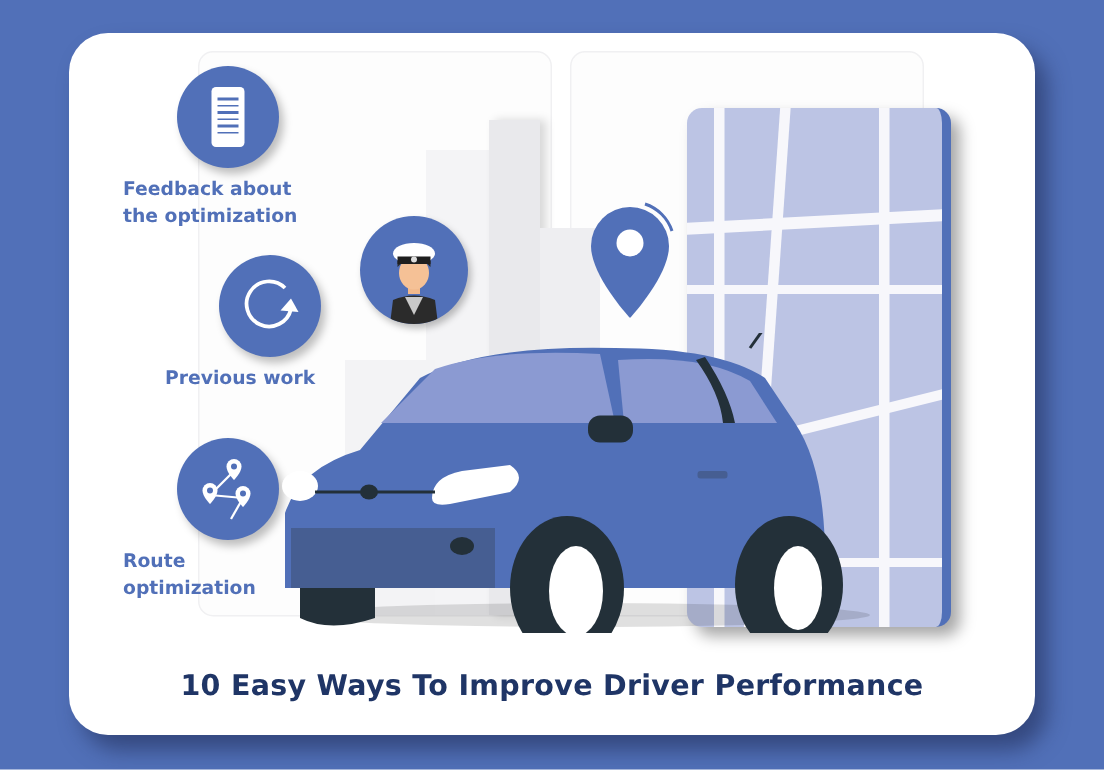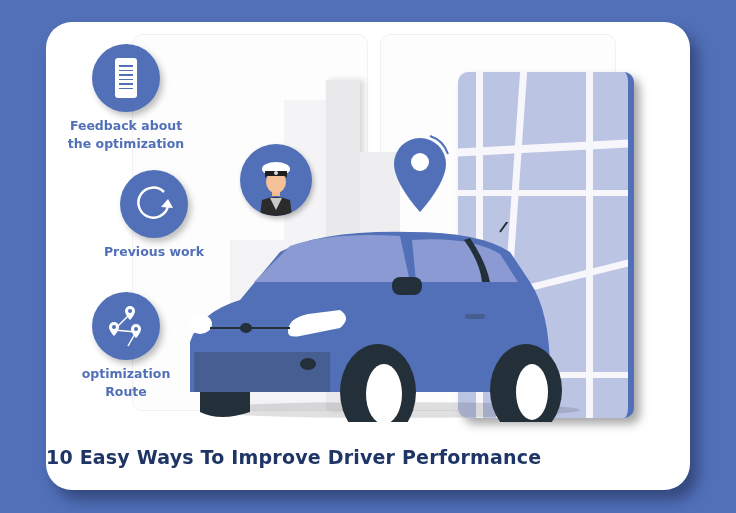--- a/index.html
+++ b/index.html
@@ -1,28 +1,28 @@
 <!DOCTYPE html>
 <html><head>
 <meta charset="utf-8">
 <style>
   html, body { margin:0; padding:0; }
   body { width:736px; height:513px; background:#5170b8; position:relative; overflow:hidden; font-family:"DejaVu Sans", sans-serif; }
   .card { position:absolute; left:46px; top:22px; width:644px; height:468px; background:#ffffff; border-radius:26px; box-shadow:8px 10px 14px rgba(30,40,80,0.55); overflow:hidden; }
   .panel { position:absolute; top:12px; height:375px; border:1px solid #f0f0f2; border-radius:10px; background:#fdfdfd; }
-  .feature { position:absolute; left:10px; width:140px; text-align:center; }
+  .feature { position:absolute; left:0; width:140px; text-align:left;padding-left:36px; }
   .feature .circle { width:68px; height:68px; border-radius:50%; background:#5170b8; margin:0 auto; position:relative; box-shadow:3px 4px 6px rgba(0,0,0,0.25); }
   .feature .label { color:#5170b8; font-weight:bold; font-size:12.5px; line-height:18px; margin-top:5px; font-family:"DejaVu Sans", sans-serif; }
   .doc { position:absolute; left:23px; top:14px; width:22px; height:40px; background:#fff; border-radius:3px; }
   .doc i { display:block; width:14px; height:1.5px; background:#5170b8; margin:0 auto; margin-top:3px; }
   .doc i:first-child { margin-top:7px; }
   .bldg { position:absolute; background:#f1f1f3; }
   .map { position:absolute; left:412px; top:50px; width:170px; height:346px; background:#bcc4e4; border-radius:10px; border-right:6px solid #5170b8; box-shadow:6px 6px 10px rgba(0,0,0,0.35); overflow:hidden; }
   .road { position:absolute; background:#f7f7fb; }
-  .title { position:absolute; left:0; width:644px; top:424px; color:#1f3566; font-weight:bold; font-size:19px; font-family:"DejaVu Sans", sans-serif; letter-spacing:0.2px; }
+  .title { position:absolute; left:0; width:644px; top:424px; text-align:center; color:#1f3566; font-weight:bold; font-size:19px; font-family:"DejaVu Sans", sans-serif; letter-spacing:0.2px; }
   .avatar { position:absolute; left:194px; top:122px; width:72px; height:72px; border-radius:50%; background:#5170b8; overflow:hidden; box-shadow:2px 3px 5px rgba(0,0,0,0.25); }
 </style>
 </head>
 <body>
 
 <div class="card">
   <div class="panel" style="left:86px; width:234px;"></div>
   <div class="panel" style="left:334px; width:234px;"></div>
 
   <div class="bldg" style="left:238px; top:78px; width:48px; height:310px; background:#f4f4f6;"></div>
@@ -67,22 +67,22 @@
         <line x1="44" y1="40" x2="36" y2="54" stroke="#fff" stroke-width="1.5"></line>
         <path d="M38 14 a5 5 0 0 1 5 5 c0 4 -5 9 -5 9 c0 0 -5 -5 -5 -9 a5 5 0 0 1 5 -5z" fill="#fff"></path>
         <circle cx="38" cy="19" r="2" fill="#5170b8"></circle>
         <path d="M22 30 a5 5 0 0 1 5 5 c0 4 -5 9 -5 9 c0 0 -5 -5 -5 -9 a5 5 0 0 1 5 -5z" fill="#fff"></path>
         <circle cx="22" cy="35" r="2" fill="#5170b8"></circle>
         <path d="M44 32 a5 5 0 0 1 5 5 c0 4 -5 9 -5 9 c0 0 -5 -5 -5 -9 a5 5 0 0 1 5 -5z" fill="#fff"></path>
         <circle cx="44" cy="37" r="2" fill="#5170b8"></circle>
       </svg>
     </div>
     <div class="label">
+      <div>Route</div>
       <div>optimization</div>
-      <div>Route</div>
     </div>
   </div>
 
   <div class="avatar">
     <svg width="72" height="72" viewBox="0 0 72 72">
       <path d="M20 72 L22 56 Q36 50 50 56 L52 72 Z" fill="#2b2b2b"></path>
       <path d="M30 54 L36 66 L42 54 Z" fill="#c9c9c9"></path>
       <rect x="32" y="44" width="8" height="8" fill="#f2b98c"></rect>
       <ellipse cx="36" cy="38" rx="10" ry="11" fill="#f5c196"></ellipse>
       <path d="M25 34 Q36 22 47 34 L47 30 Q36 20 25 30 Z" fill="#2b2b2b"></path>

